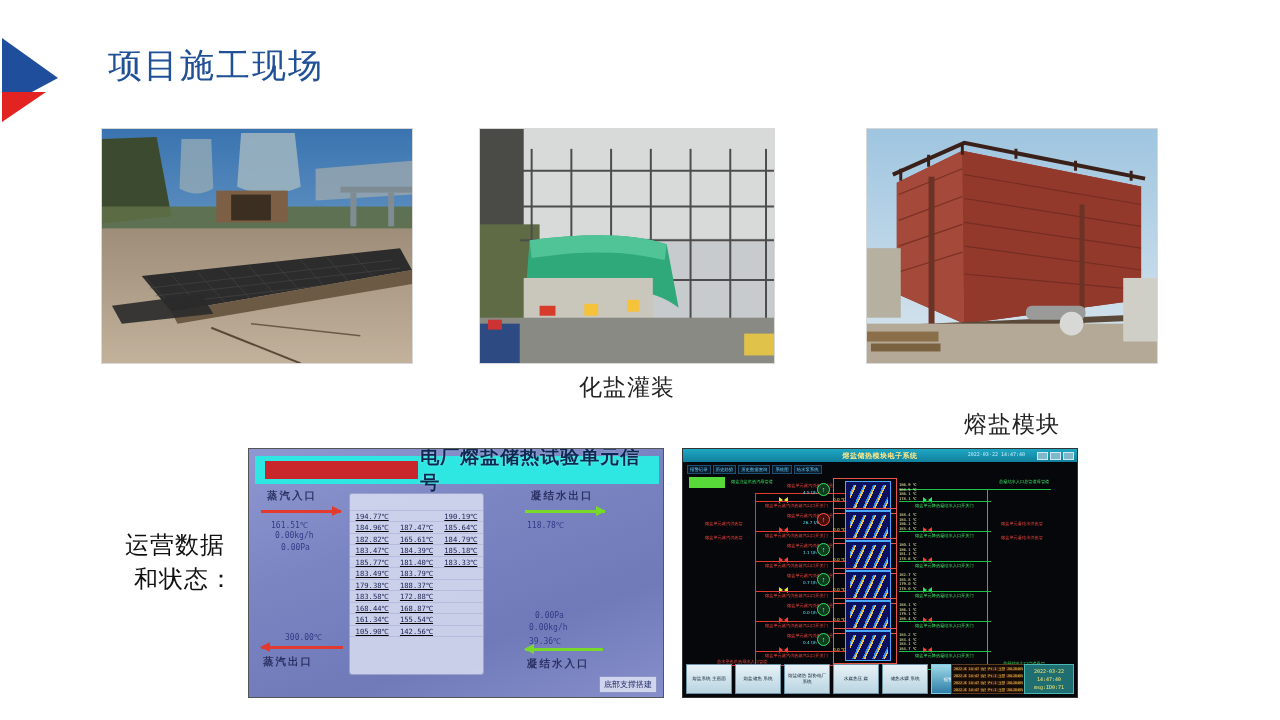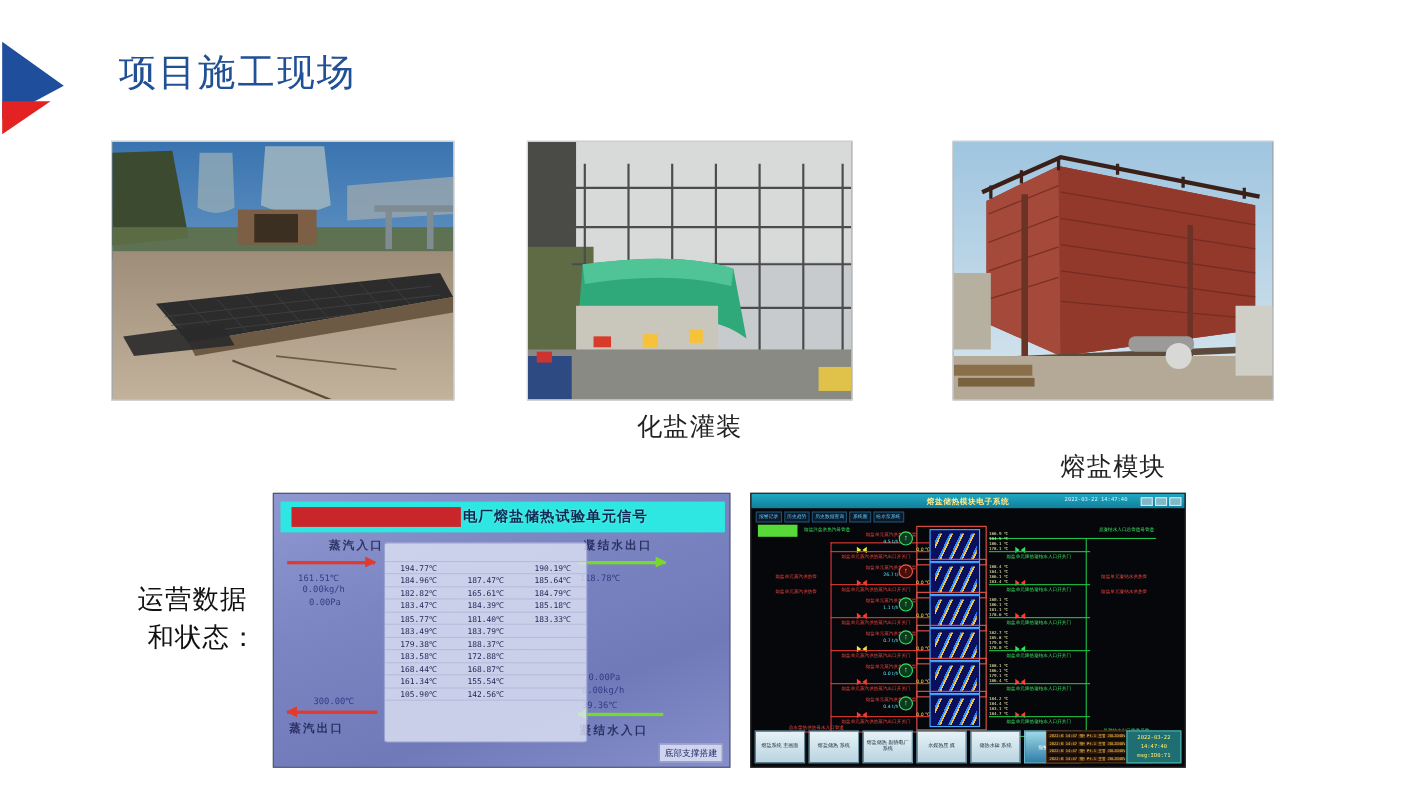--- a/index.html
+++ b/index.html
@@ -59,21 +59,21 @@
     box-shadow: inset 0 0 28px rgba(20,20,60,.45);
   }
   .hmi-frame { position:absolute; inset:0;
     background: linear-gradient(160deg,#8f98d0 0%, #7b85c2 35%, #717ab9 70%, #868fcb 100%); }
   .hmi-bar {
     position: absolute; left: 6px; top: 7px; right: 4px; height: 28px;
     background: #2fe7e2; display: flex; align-items: center;
   }
   .hmi-redact { width: 154px; height: 18px; background: #c9262b; margin-left: 10px; }
   .hmi-bar-title {
-    color: #0b2a53; font-size: 13px; font-weight: bold; margin-left: 2px;
+    color: #0b2a53; font-size: 19px; font-weight: bold; margin-left: 2px;
     font-family: "DejaVu Sans", sans-serif; letter-spacing: 1px;
     text-shadow: 0 0 2px rgba(255,255,255,.4);
   }
   .hmi-body { position: absolute; left: 0; top: 36px; right: 0; bottom: 0; }
 
   .hmi-lbl { position: absolute; color: #1d2252; font-size: 9px;
              font-family: "DejaVu Sans", sans-serif; white-space: nowrap; }
   .hmi-lbl.big { font-size: 10.5px; letter-spacing: 2px; font-weight: 600; opacity:.85;}
   .hmi-val { position: absolute; color: #2a3480; font-size: 8px; white-space: nowrap;
              font-family: "DejaVu Sans Mono", monospace; opacity: .9; }
@@ -83,22 +83,22 @@
   .arrow .head { position: absolute; top: -3px; width: 0; height: 0;
                  border-top: 5px solid transparent; border-bottom: 5px solid transparent; }
   .arrow.right .head { right: -1px; border-left: 10px solid currentColor; }
   .arrow.left  .head { left: -1px;  border-right: 10px solid currentColor; }
   .arrow.red   { color: #e23b2e; }
   .arrow.red .shaft { background: #e23b2e; }
   .arrow.green { color: #79d92a; }
   .arrow.green .shaft { background: #79d92a; }
 
   .hmi-table {
-    position: absolute; left: 100px; top: 8px; width: 185px; height: 182px;
-    background: rgba(226,230,246,.78); border: 1px solid #9aa2cf; border-radius: 3px;
+    position: absolute; left: 100px; top: 8px; width: 135px; height: 182px;
+    background: rgba(226,230,246,.78); border: 1px solid #9aa2cf; border-radius: 3px; text-decoration: underline;
   }
   .hmi-table table { width: 100%; border-collapse: collapse; }
   .hmi-table td {
     border-top: 1px solid #b6bcdd; height: 11.5px; padding: 0 2px;
     font-family: "DejaVu Sans Mono", monospace; font-size: 7.2px; color: #1b2252;
     text-align: center; white-space: nowrap;
   }
   .hmi-table tr.pad td { border-top: none; height: 16px; }
   .hmi-table tr.padb td { height: 20px; }
 
@@ -334,21 +334,21 @@
   <div class="hmi">
     <div class="hmi-frame"></div>
 
     <div class="hmi-bar">
       <div class="hmi-redact"></div>
       <div class="hmi-bar-title">电厂熔盐储热试验单元信号</div>
     </div>
 
     <div class="hmi-body">
 
-      <div class="hmi-lbl big" style="left:18px; top:4px;margin-left:32px;">蒸汽入口</div>
+      <div class="hmi-lbl big" style="left:18px; top:4px;">蒸汽入口</div>
       <div class="arrow red right" style="left:12px; top:24px; width:80px;">
         <div class="shaft"></div>
           <div class="head"></div>
       </div>
       <div class="hmi-val" style="left:22px; top:34px;">161.51℃</div>
       <div class="hmi-val" style="left:26px; top:46px;">0.00kg/h</div>
       <div class="hmi-val" style="left:32px; top:58px;">0.00Pa</div>
 
       <div class="hmi-val" style="left:36px; top:146px;">300.00℃</div>
       <div class="arrow red left" style="left:12px; top:160px; width:82px;">

